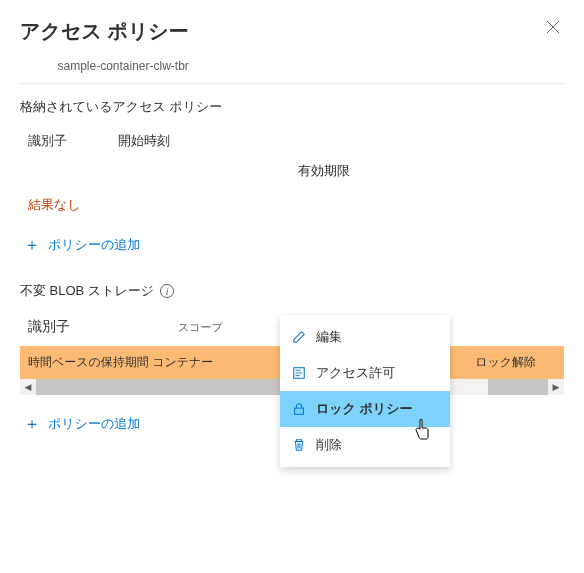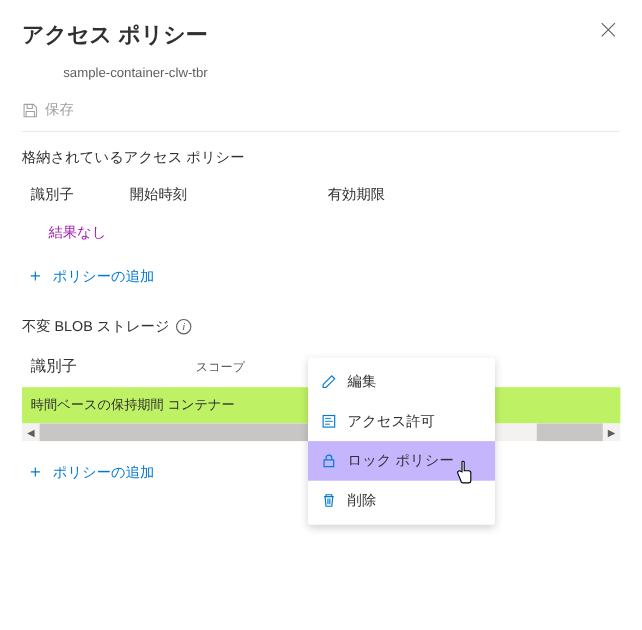--- a/index.html
+++ b/index.html
@@ -72,26 +72,25 @@
       font-family: Georgia, serif;
     }
     .col-headers {
       display: flex;
       padding: 6px 8px;
       font-size: 13px;
       color: #323130;
     }
     .col-headers.sap .c1 { width: 90px; }
     .col-headers.sap .c2 { width: 180px; }
-    .col-headers.sap .c3 { width: 160px; }
+    .col-headers.sap .c3 { width: 160px; margin-top: 30px; }
     .col-headers.sap .c4 { flex: 1; }
     .no-results {
       padding: 10px 8px 16px 8px;
-      color: #a21caf;
-      margin-left: 16px;
+      color: #c2410c;
     }
     .add-row {
       display: flex;
       align-items: center;
       gap: 8px;
       color: #0078d4;
       font-size: 13px;
       padding: 6px 4px;
       cursor: pointer;
       width: fit-content;
@@ -103,21 +102,21 @@
       font-size: 14px;
       align-items: baseline;
     }
     .immutable-headers .h1 { width: 150px; }
     .immutable-headers .h2 { width: 150px; font-size: 11px; color: #605e5c; }
     .immutable-headers .h3 { width: 150px; font-size: 16px; }
     .immutable-headers .h4 { flex: 1; font-size: 12px; color: #0f766e; }
     .data-row {
       display: flex;
       align-items: center;
-      background: #bef264;
+      background: #fdba74;
       padding: 8px 8px;
       font-size: 12px;
       color: #323130;
     }
     .data-row .d1 { width: 260px; }
     .data-row .d4 { margin-left: auto; padding-right: 20px; }
     .scroll-track {
       display: flex;
       align-items: center;
       height: 16px;
@@ -140,38 +139,38 @@
     .scroll-thumb2 {
       position: absolute;
       right: 16px;
       width: 60px;
       height: 16px;
       background: #c8c6c4;
     }
     .context-menu {
       position: absolute;
       left: 280px;
-      top: 325px;
+      top: 315px;
       width: 170px;
       background: #ffffff;
       box-shadow: 0 3px 8px rgba(0,0,0,0.18);
       border-radius: 2px;
       padding: 4px 0;
       z-index: 10;
     }
     .menu-item {
       display: flex;
       align-items: center;
       gap: 10px;
       padding: 9px 12px;
       font-size: 13px;
       color: #323130;
       cursor: pointer;
     }
-    .menu-item.hover { background: #c4b5fd; }
+    .menu-item.hover { background: #7dd3fc; font-weight: bold; }
     .menu-item svg { flex-shrink: 0; }
     .cursor-pointer {
       position: absolute;
       left: 414px;
       top: 418px;
       z-index: 20;
       pointer-events: none;
     }
     .spacer { height: 22px; }
   </style>
@@ -184,26 +183,20 @@
       <div class="title">アクセス ポリシー</div>
       <div class="subtitle">sample-container-clw-tbr</div>
     </div>
     <div class="close-btn">
       <svg width="14" height="14" viewBox="0 0 14 14">
           <path d="M1 1 L13 13 M13 1 L1 13" stroke="#605e5c" stroke-width="1" fill="none"></path>
         </svg>
     </div>
   </div>
 
-  <div class="toolbar">
-    <svg width="15" height="15" viewBox="0 0 16 16">
-        <path d="M2 2 h9 l3 3 v9 h-12 z M5 2 v4 h5 v-4 M4 9 h8 v5 h-8 z" fill="none" stroke="#a19f9d" stroke-width="1"></path>
-      </svg>
-    <span>保存</span>
-  </div>
 
   <hr class="divider">
 
   <div class="section-label">格納されているアクセス ポリシー</div>
 
   <div class="col-headers sap">
     <div class="c1">識別子</div>
     <div class="c2">開始時刻</div>
     <div class="c3">有効期限</div>
   </div>
@@ -223,20 +216,21 @@
   </div>
 
   <div class="immutable-headers">
     <div class="h1">識別子</div>
     <div class="h2">スコープ</div>
     <div class="h4">状態</div>
   </div>
 
   <div class="data-row">
     <div class="d1">時間ベースの保持期間 コンテナー</div>
+    <div class="d4">ロック解除</div>
   </div>
 
   <div class="scroll-track">
     <div class="scroll-arrow">◀</div>
     <div class="scroll-thumb"></div>
     <div class="scroll-thumb2"></div>
     <div class="scroll-arrow" style="margin-left:auto">▶</div>
   </div>
 
   <div style="height:14px"></div>

